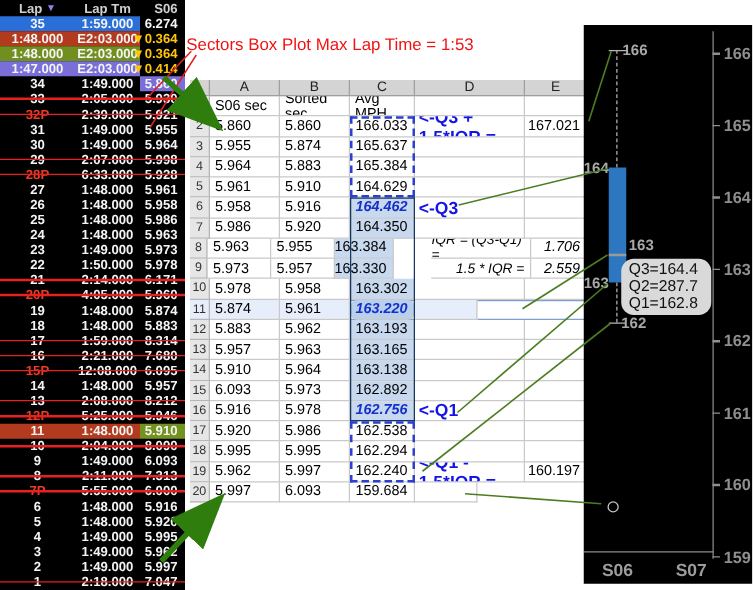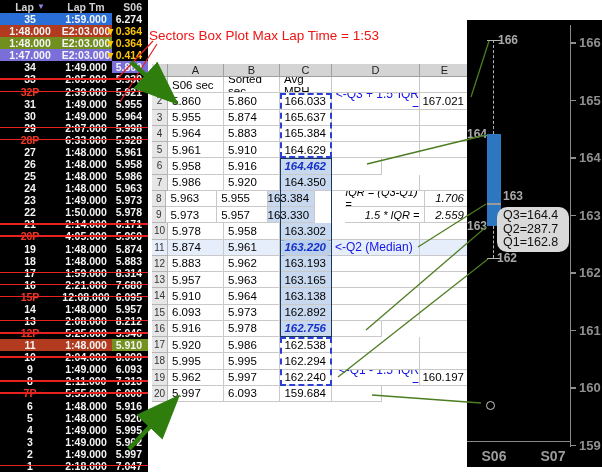--- a/index.html
+++ b/index.html
@@ -36,21 +36,21 @@
            display:flex;align-items:center;overflow:hidden;}
   .sh-colhdr{background:#d4d4d4;border-color:#9f9f9f;justify-content:center;
              font-size:11px;color:#222;}
   .sh-rownum{background:#e6e6e6;border-color:#b5b5b5;justify-content:center;
              font-size:10px;color:#333;}
   .cw0{width:16px;} .cw1{width:56px;} .cw2{width:56px;} .cw3{width:52px;} .cw4{width:88px;} .cw5{width:50px;}
   .al{padding-left:4px;} .ar{justify-content:flex-end;padding-right:5px;}
   .c-band{background:var(--sheet-band-blue,#c7d8ef);}
   .c-band-median{background:#b9cfeb;border-radius:6px;}
   .c-bold{font-weight:bold;font-style:italic;color:#1430c8;}
-  .d-blue{color:var(--sheet-note-blue,#1414e6);font-weight:normal;font-size:12px;padding-left:3px;text-align:right;}
+  .d-blue{color:var(--sheet-note-blue,#1414e6);font-weight:bold;font-size:14px;padding-left:3px;}
   .d-italic{font-style:italic;font-size:11px;justify-content:flex-end;padding-right:4px;margin-left:30px;}
   .e-italic{font-style:italic;}
   .hl-tint{background:#e7eefb;}
   .sh-overlay{position:absolute;pointer-events:none;box-sizing:border-box;}
   .dash-box{border:2px dashed #2b3fd0;}
   .band-box{border:1.5px solid #17375e;}
 
   
   .annotation{position:absolute;left:149px;top:28px;color:var(--annotation-red,#ee1414);
               font-size:13.5px;white-space:nowrap;}
@@ -330,20 +330,21 @@
         <div class="sh-cell cw2 al">5.910</div>
         <div class="sh-cell cw3 ar">164.629</div>
         <div class="sh-cell cw4 al"></div>
         <div class="sh-cell cw5 ar"></div>
       </div>
       <div class="sh-row">
         <div class="sh-cell sh-rownum cw0">6</div>
         <div class="sh-cell cw1 al">5.958</div>
         <div class="sh-cell cw2 al">5.916</div>
         <div class="sh-cell cw3 ar c-band c-bold">164.462</div>
+        <div class="sh-cell cw4 d-blue">&lt;-Q3</div>
         <div class="sh-cell cw5 ar"></div>
       </div>
       <div class="sh-row">
         <div class="sh-cell sh-rownum cw0">7</div>
         <div class="sh-cell cw1 al">5.986</div>
         <div class="sh-cell cw2 al">5.920</div>
         <div class="sh-cell cw3 ar c-band">164.350</div>
         <div class="sh-cell cw4 al"></div>
         <div class="sh-cell cw5 ar"></div>
       </div>
@@ -369,21 +370,20 @@
         <div class="sh-cell cw2 al">5.958</div>
         <div class="sh-cell cw3 ar c-band">163.302</div>
         <div class="sh-cell cw4 al"></div>
         <div class="sh-cell cw5 ar"></div>
       </div>
       <div class="sh-row hl">
         <div class="sh-cell sh-rownum cw0 hl-tint">11</div>
         <div class="sh-cell cw1 al hl-tint">5.874</div>
         <div class="sh-cell cw2 al hl-tint">5.961</div>
         <div class="sh-cell cw3 ar c-band-median c-bold">163.220</div>
-        <div class="sh-cell cw4 d-blue hl-tint">&lt;-Q2 (Median)</div>
         <div class="sh-cell cw5 ar hl-tint"></div>
       </div>
       <div class="sh-row">
         <div class="sh-cell sh-rownum cw0">12</div>
         <div class="sh-cell cw1 al">5.883</div>
         <div class="sh-cell cw2 al">5.962</div>
         <div class="sh-cell cw3 ar c-band">163.193</div>
         <div class="sh-cell cw4 al"></div>
         <div class="sh-cell cw5 ar"></div>
       </div>
@@ -409,20 +409,21 @@
         <div class="sh-cell cw2 al">5.973</div>
         <div class="sh-cell cw3 ar c-band">162.892</div>
         <div class="sh-cell cw4 al"></div>
         <div class="sh-cell cw5 ar"></div>
       </div>
       <div class="sh-row">
         <div class="sh-cell sh-rownum cw0">16</div>
         <div class="sh-cell cw1 al">5.916</div>
         <div class="sh-cell cw2 al">5.978</div>
         <div class="sh-cell cw3 ar c-band c-bold">162.756</div>
+        <div class="sh-cell cw4 d-blue">&lt;-Q1</div>
         <div class="sh-cell cw5 ar"></div>
       </div>
       <div class="sh-row">
         <div class="sh-cell sh-rownum cw0">17</div>
         <div class="sh-cell cw1 al">5.920</div>
         <div class="sh-cell cw2 al">5.986</div>
         <div class="sh-cell cw3 ar">162.538</div>
         <div class="sh-cell cw4 al"></div>
         <div class="sh-cell cw5 ar"></div>
       </div>

